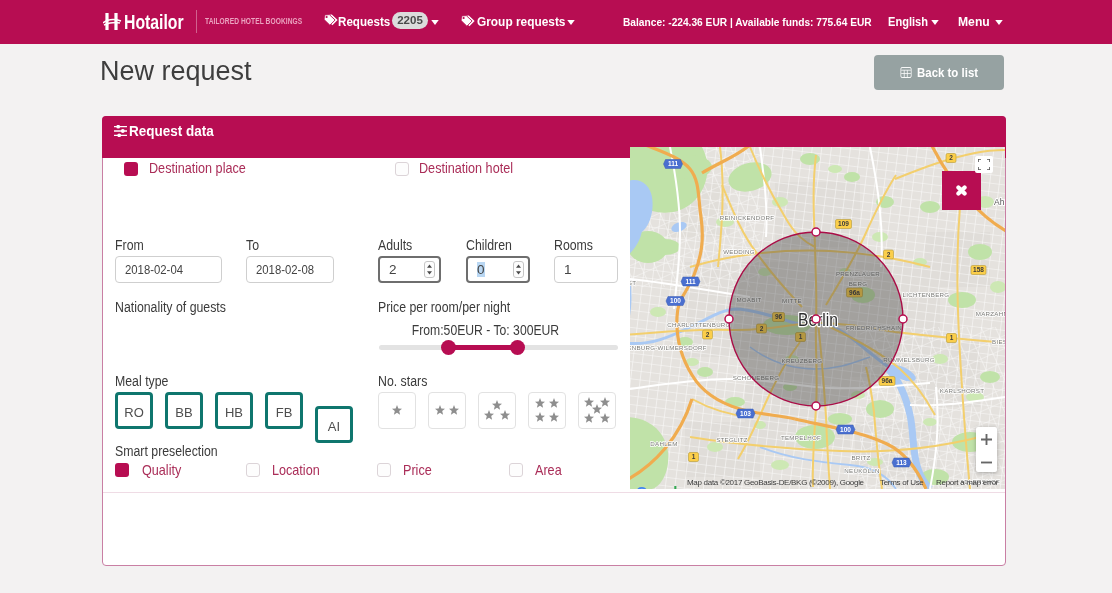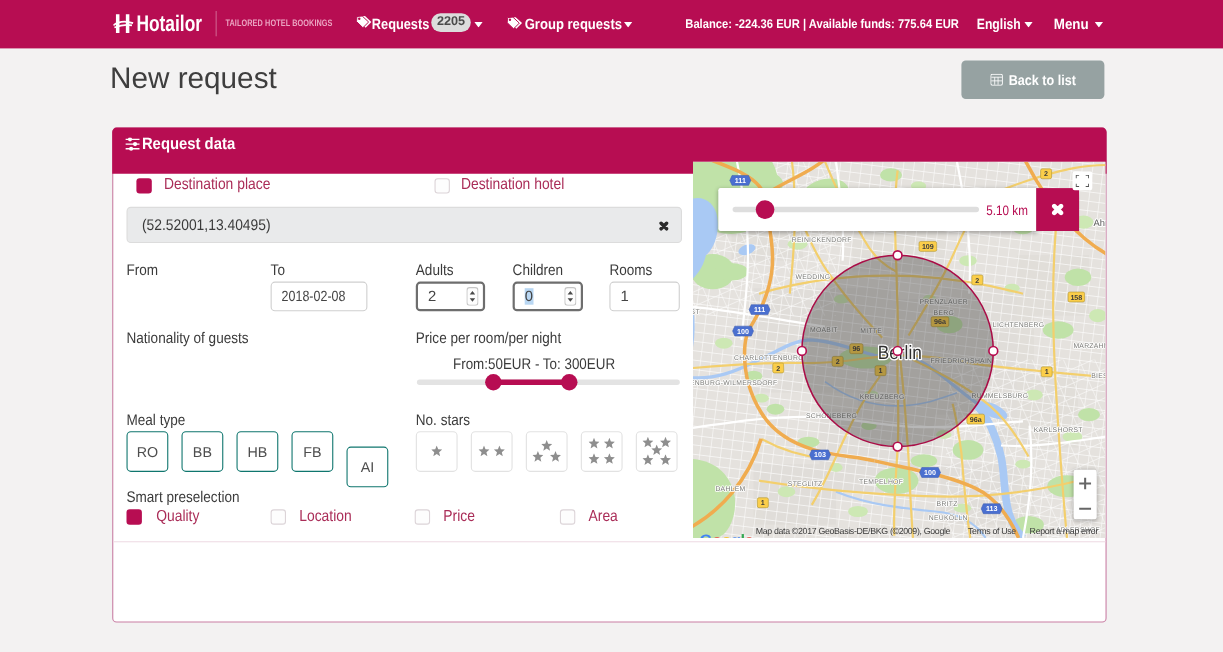--- a/index.html
+++ b/index.html
@@ -27,21 +27,21 @@
 
 .lbl { position:absolute; font-size:14px; color:#3b3b3b; transform:scaleX(.88); transform-origin:0 0; white-space:nowrap; }
 .lblc { position:absolute; font-size:14px; color:#3b3b3b; }
 .cx { display:inline-block; transform:scaleX(.84); transform-origin:0 50%; }
 .plbl { position:absolute; font-size:14.5px; color:#aa2d58; transform:scaleX(.87); transform-origin:0 0; white-space:nowrap; }
 .cb { position:absolute; width:14px; height:14px; border-radius:3px; }
 .cb.on { background:#b70d52; }
 .cb.off { background:#fdfdfd; border:1px solid #dcd4d8; }
 .inp { position:absolute; height:27px; border:1px solid #cfcfcf; border-radius:4px; background:#fff; font-size:13.5px; color:#444; line-height:25px; padding-left:9px; }
 .inp.dark { border:2px solid #6e6e6e; line-height:23px; }
-.mealbtn { position:absolute; width:38px; height:37px; border:1px solid #0f766e; border-radius:4px; background:#fff; text-align:center; line-height:36px; font-size:13px; color:#4e4e4e; }
+.mealbtn { position:absolute; width:38px; height:37px; border:3px solid #0f766e; border-radius:4px; background:#fff; text-align:center; line-height:36px; font-size:13px; color:#4e4e4e; }
 .starbtn { position:absolute; width:38px; height:37px; border:1px solid #e2e2e2; border-radius:4px; background:#fff; }
 #poland { position:absolute; left:12px; top:179px; width:239px; height:28px; background:#80949c; border-radius:4px; color:#fff; font-size:13px; font-weight:bold; text-align:center; line-height:28px; }
 #slider { position:absolute; left:276px; top:199px; width:239px; height:5px; border-radius:3px; background:#e3e3e3; }
 #slider .range { position:absolute; left:70px; top:0; width:69px; height:5px; background:#b70d52; }
 #slider .hd { position:absolute; top:-5px; width:15px; height:15px; border-radius:50%; background:#b70d52; }
 #sep2 { position:absolute; left:0px; top:346px; width:902px; height:1px; background:#efdce5; }
 #submit { position:absolute; left:18px; top:368px; width:271px; height:33px; border:1px solid #b70d52; border-radius:4px; background:#fff; color:#b70d52; font-size:13.5px; text-align:center; line-height:31px; }
 
 
 #map { position:absolute; left:527px; top:1px; width:375px; height:342px; overflow:hidden; background:#e6e4e0; }
@@ -115,31 +115,27 @@
       </svg>
       <span style="display:inline-block;transform:scaleX(.9);transform-origin:0 50%;">Request data</span>
     </div>
     <div id="pbody">
 
       <div class="cb on" style="left:21px;top:16px;"></div>
       <div class="plbl" style="left:46px;top:14px;">Destination place</div>
       <div class="cb off" style="left:292px;top:16px;"></div>
       <div class="plbl" style="left:316px;top:14px;">Destination hotel</div>
 
-      <div class="abs" style="left:12px;top:42px;width:505px;height:33px;background:#e9eaeb;border:1px solid #dcdcdc;border-radius:4px;font-size:14px;color:#3a3a3a;line-height:31px;padding-left:13px;"><span class="cx" style="transform:scaleX(.9)">(52.52001,13.40495)</span>
-        <svg class="abs" style="right:11px;top:12px" width="9" height="9" viewBox="0 0 9 9">
-            <path d="M2 2 L7 7 M7 2 L2 7" stroke="#2b2b2b" stroke-width="3.2" stroke-linecap="round"></path>
-          </svg>
-      </div>
 
       <div class="lbl" style="left:12px;top:91px;">From</div>
       <div class="lbl" style="left:143px;top:91px;">To</div>
       <div class="lbl" style="left:275px;top:91px;">Adults</div>
       <div class="lbl" style="left:363px;top:91px;">Children</div>
       <div class="lbl" style="left:451px;top:91px;">Rooms</div>
+      <div class="inp" style="left:12px;top:110px;width:107px;"><span class="cx">2018-02-04</span></div>
       <div class="inp" style="left:143px;top:110px;width:88px;"><span class="cx">2018-02-08</span></div>
       <div class="inp dark" style="left:275px;top:110px;width:63px;">2
         <svg class="abs" style="right:4px;top:3px" width="11" height="17" viewBox="0 0 11 17">
             <rect x="0.5" y="0.5" width="10" height="16" rx="2.5" fill="#fdfdfd" stroke="#c6c6c6"></rect>
             <path d="M3 6.8 L5.5 3.6 L8 6.8 Z M3 10.2 L5.5 13.4 L8 10.2 Z" fill="#4a4a4a"></path>
           </svg>
       </div>
       <div class="inp dark" style="left:363px;top:110px;width:64px;"><span style="background:#b9d7f3;">0</span>
         <svg class="abs" style="right:4px;top:3px" width="11" height="17" viewBox="0 0 11 17">
             <rect x="0.5" y="0.5" width="10" height="16" rx="2.5" fill="#fdfdfd" stroke="#c6c6c6"></rect>
@@ -437,25 +433,20 @@
           <circle cx="186" cy="172" r="87" fill="rgba(50,50,50,0.35)" stroke="#aa0d47" stroke-width="1.4"></circle>
           <text x="188" y="179" font-family="Liberation Sans" font-size="17.5" fill="#2e2e2e" text-anchor="middle" stroke="#ffffff" stroke-width="2.4" paint-order="stroke" stroke-linejoin="round" textLength="40" lengthAdjust="spacingAndGlyphs">Berlin</text>
           <g fill="#ffffff" stroke="#b60c4f" stroke-width="1.5">
             <circle cx="186" cy="85" r="4"></circle>
               <circle cx="186" cy="259" r="4"></circle>
             <circle cx="99" cy="172" r="4"></circle>
               <circle cx="273" cy="172" r="4"></circle>
             <circle cx="186" cy="172" r="4"></circle>
           </g>
         </svg>
-        <div id="mapbar">
-          <div class="track"></div>
-            <div class="hd"></div>
-            <div class="km">5.10 km</div>
-        </div>
         <div id="mapx">
             <svg style="position:absolute;left:14px;top:14px" width="11" height="11" viewBox="0 0 11 11">
               <path d="M2.4 2.4 L8.6 8.6 M8.6 2.4 L2.4 8.6" stroke="#fff" stroke-width="4.2" stroke-linecap="round"></path>
             </svg>
           </div>
         <div id="fsbtn">
             <svg style="position:absolute;left:3px;top:3px" width="12" height="11" viewBox="0 0 12 11">
               <path d="M0 3 V0 H3 M9 0 H12 V3 M12 8 V11 H9 M3 11 H0 V8" stroke="#555" stroke-width="1.6" fill="none"></path>
             </svg>
           </div>

